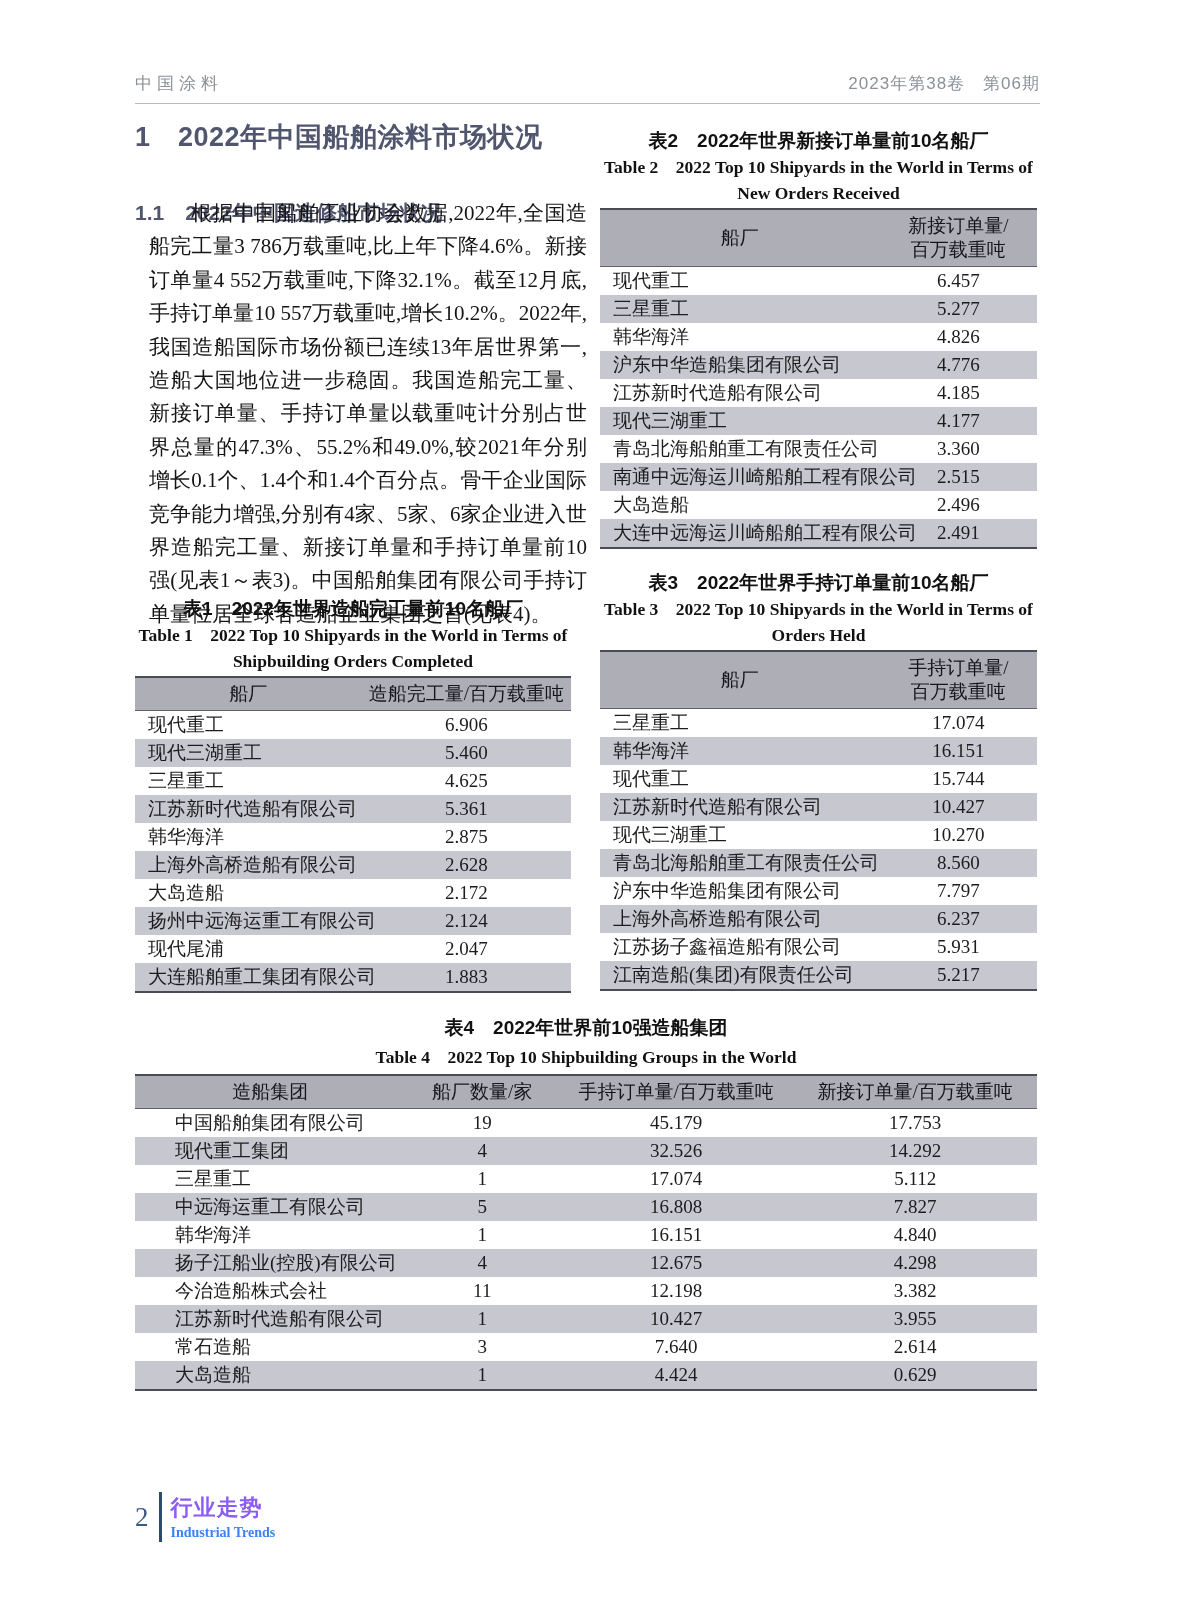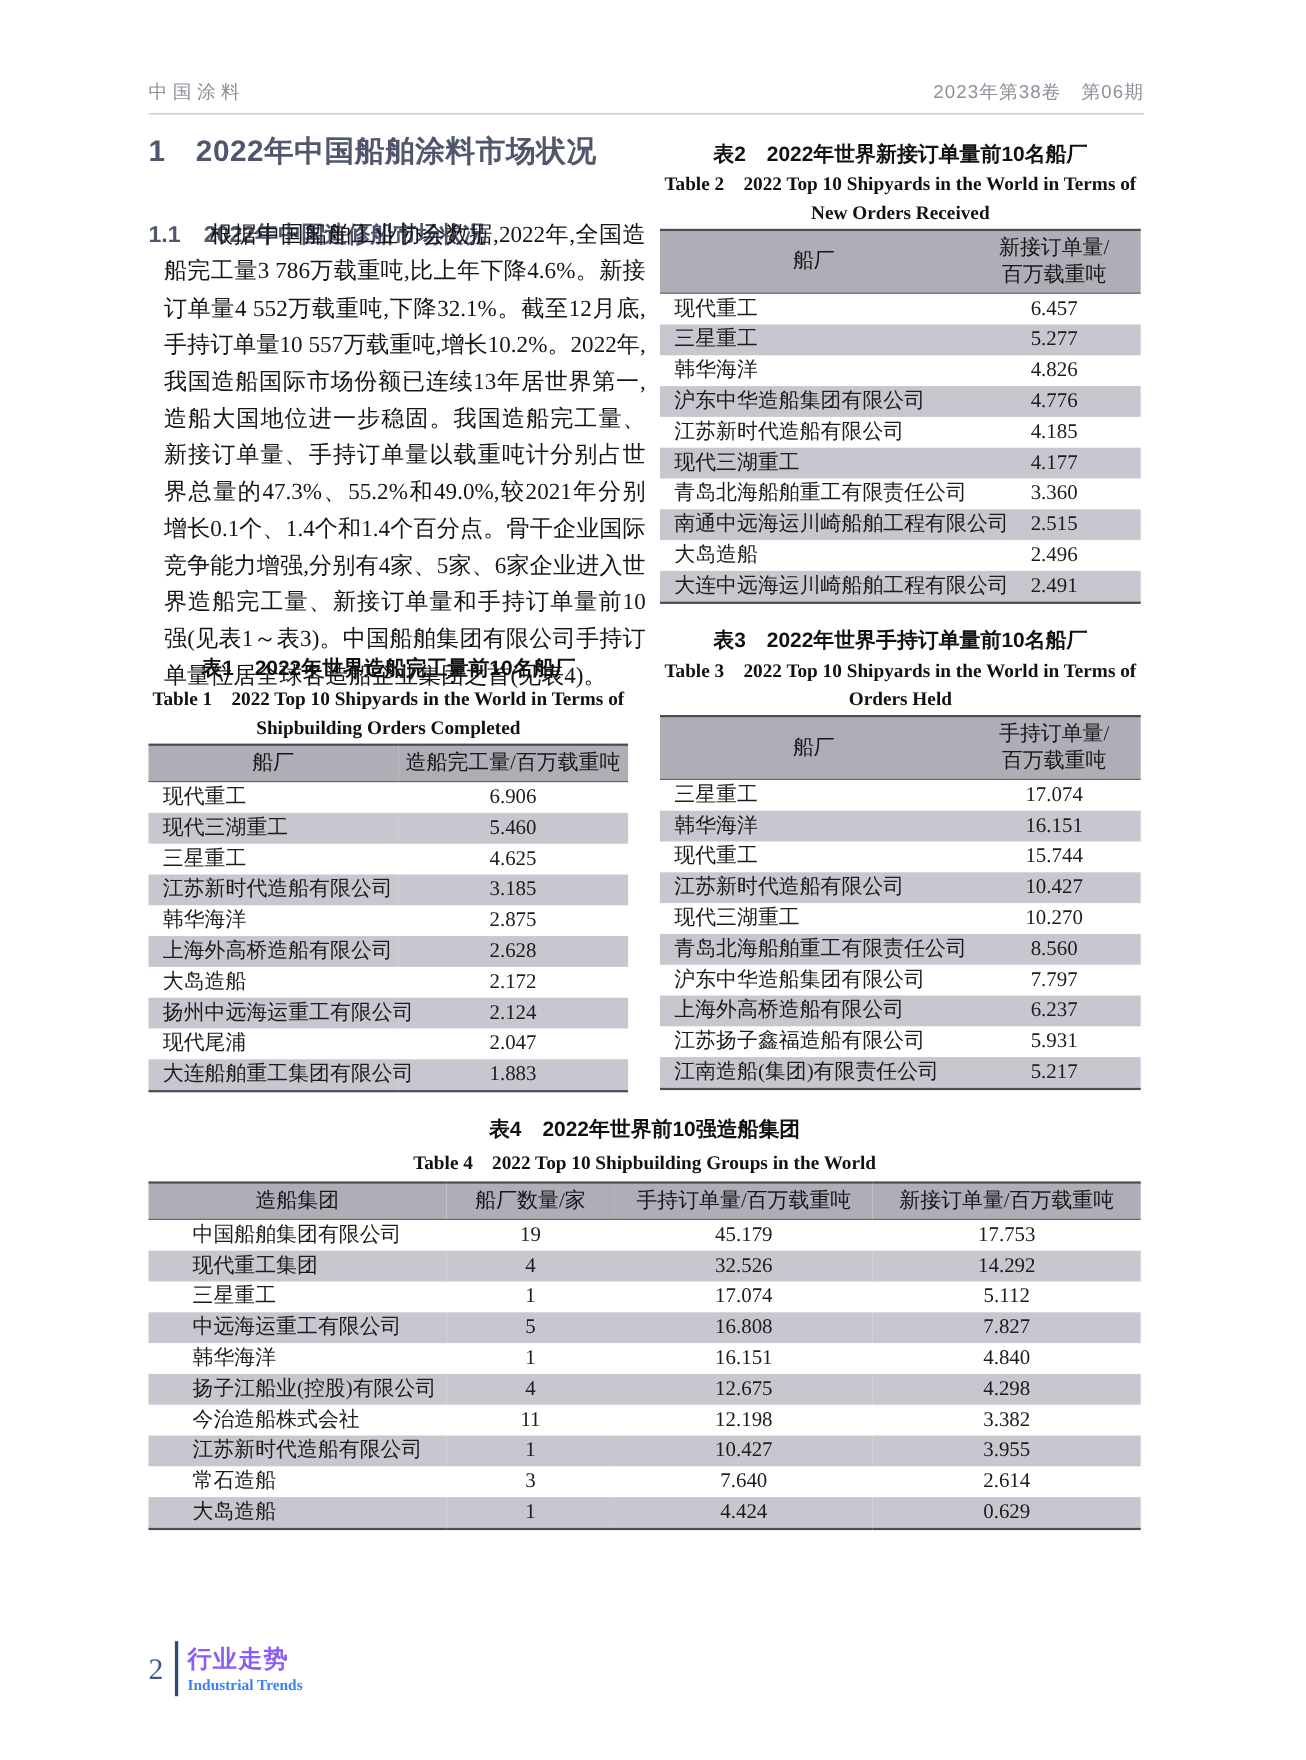--- a/index.html
+++ b/index.html
@@ -208,21 +208,21 @@
             <td class="val">5.460</td>
           </tr>
 
           <tr>
             <td class="name">三星重工</td>
             <td class="val">4.625</td>
           </tr>
 
           <tr class="alt">
             <td class="name">江苏新时代造船有限公司</td>
-            <td class="val">3.185</td>
+            <td class="val">5.361</td>
           </tr>
 
           <tr>
             <td class="name">韩华海洋</td>
             <td class="val">2.875</td>
           </tr>
 
           <tr class="alt">
             <td class="name">上海外高桥造船有限公司</td>
             <td class="val">2.628</td>

